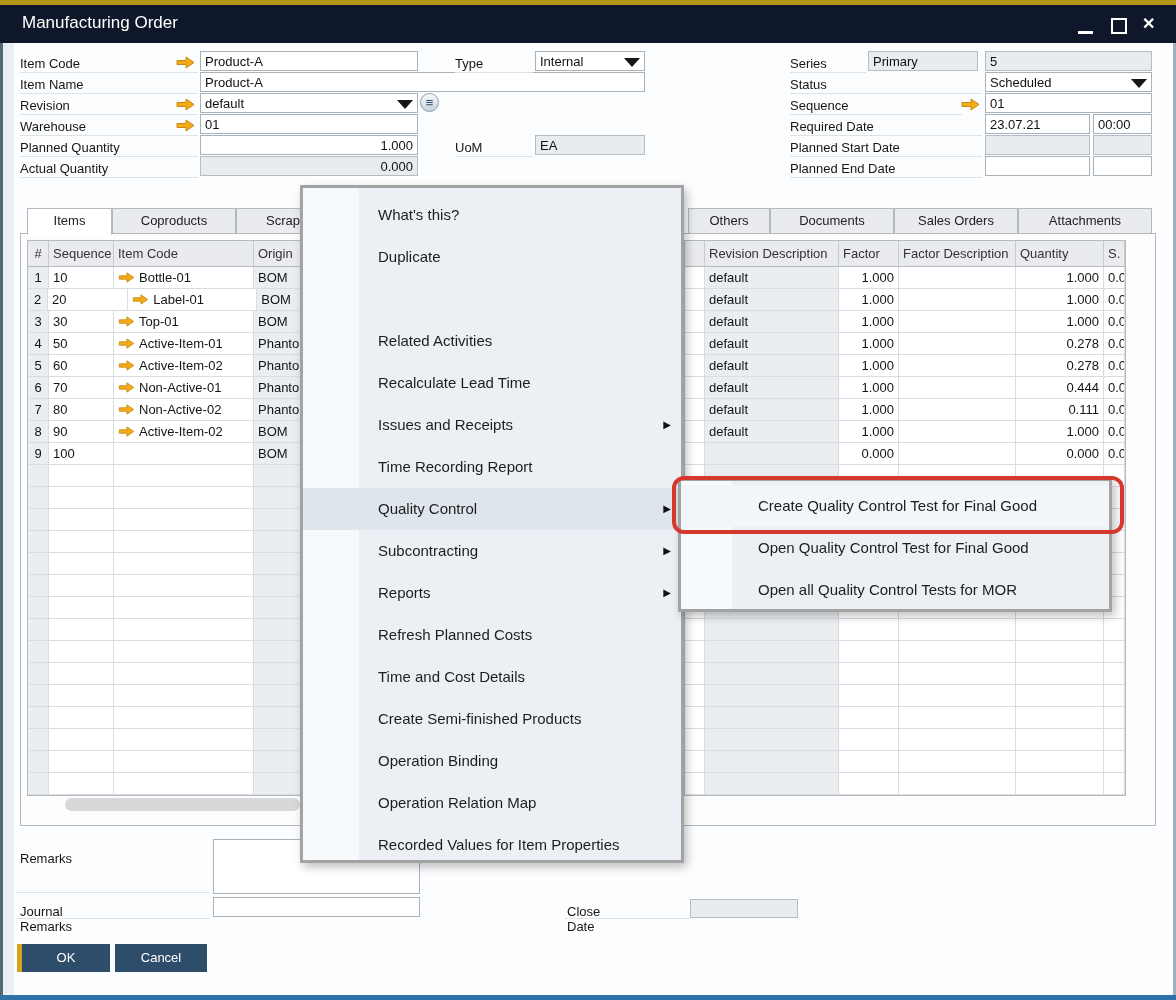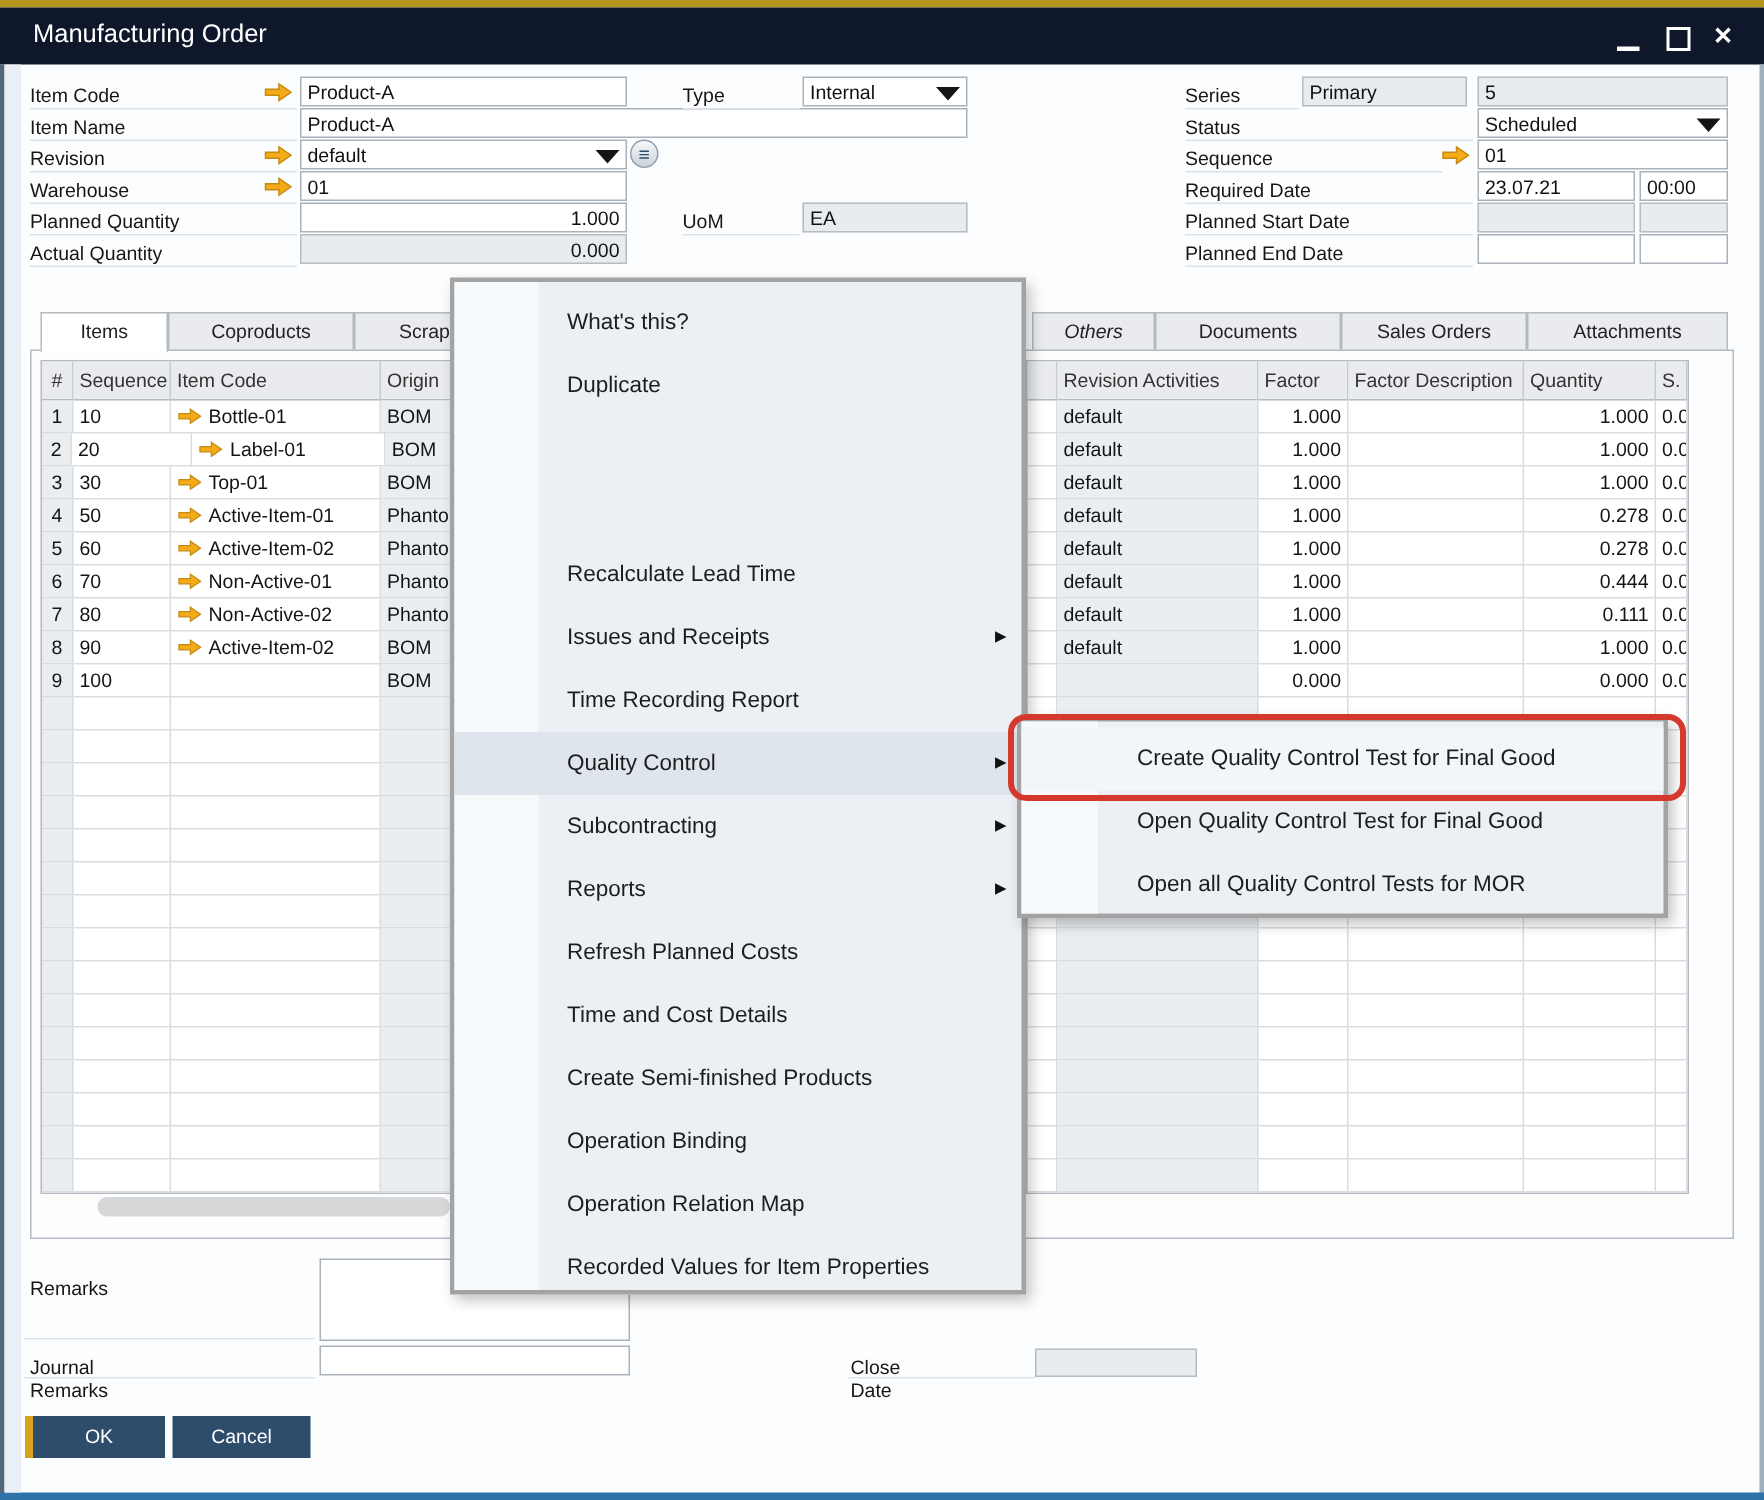--- a/index.html
+++ b/index.html
@@ -146,21 +146,21 @@
   <div class="field disabled" style="left:1093px;top:135px;width:59px"></div>
 
   <div class="flabel" style="left:790px;top:158px;width:192px">Planned End Date</div>
   <div class="field" style="left:985px;top:156px;width:105px"></div>
   <div class="field" style="left:1093px;top:156px;width:59px"></div>
 
   <div id="tabbar">
       <div class="tab active" style="left: 27px; width: 85px;">Items</div>
       <div class="tab" style="left: 112px; width: 124px;">Coproducts</div>
       <div class="tab" style="left: 236px; width: 94px;">Scrap</div>
-      <div class="tab" style="left: 688px; width: 82px; font-style: italic;">Others</div>
+      <div class="tab" style="left: 688px; width: 82px;">Others</div>
       <div class="tab" style="left: 770px; width: 124px;">Documents</div>
       <div class="tab" style="left: 894px; width: 124px;">Sales Orders</div>
       <div class="tab" style="left: 1018px; width: 134px;">Attachments</div>
     </div>
   <div class="tabpanel"></div>
   <div id="tbl-left" class="tbl" style="left:27px;top:240px;width:273px">
       <div class="trow">
         <div class="th ctr" style="width: 21px;">#</div>
         <div class="th " style="width: 65px;">Sequence</div>
         <div class="th " style="width: 140px;">Item Code</div>
@@ -323,21 +323,21 @@
       <div class="trow">
         <div class="td grey ctr" style="width: 21px;"></div>
         <div class="td" style="width: 65px;"></div>
         <div class="td itemcell" style="width: 140px;"></div>
         <div class="td grey" style="width: 47px;"></div>
       </div>
     </div>
   <div id="tbl-right" class="tbl" style="left:684px;top:240px;width:440px">
       <div class="trow">
         <div class="th" style="width: 20px;"></div>
-        <div class="th" style="width: 134px;">Revision Activities</div>
+        <div class="th" style="width: 134px;">Revision Description</div>
         <div class="th" style="width: 60px;">Factor</div>
         <div class="th" style="width: 117px;">Factor Description</div>
         <div class="th" style="width: 88px;">Quantity</div>
         <div class="th" style="width: 21px;">S.</div>
       </div>
       <div class="trow">
         <div class="td" style="width: 20px;"></div>
         <div class="td grey" style="width: 134px;">default</div>
         <div class="td num" style="width: 60px;">1.000</div>
         <div class="td" style="width: 117px;"></div>
@@ -543,20 +543,21 @@
   <div class="uline" style="left:565px;top:918px;width:125px"></div>
   <div class="field disabled" style="left:690px;top:899px;width:108px;height:19px"></div>
 
   <div class="btn ok">OK</div>
   <div class="btn cancel">Cancel</div>
 
   <div id="ctxmenu" class="menu" style="left:300px;top:185px;width:384px;height:678px">
     <div class="gutter" style="width:56px"></div>
   <div class="mitem" style="top: 6px; padding-left: 75px;"><span>What's this?</span></div>
       <div class="mitem" style="top: 48px; padding-left: 75px;"><span>Duplicate</span></div>
+      <div class="mitem" style="top: 132px; padding-left: 75px;"><span>Related Activities</span></div>
       <div class="mitem" style="top: 174px; padding-left: 75px;"><span>Recalculate Lead Time</span></div>
       <div class="mitem" style="top: 216px; padding-left: 75px;"><span>Issues and Receipts</span><span class="sub-arrow">▶</span></div>
       <div class="mitem" style="top: 258px; padding-left: 75px;"><span>Time Recording Report</span></div>
       <div class="mitem hl" style="top: 300px; padding-left: 75px;"><span>Quality Control</span><span class="sub-arrow">▶</span></div>
       <div class="mitem" style="top: 342px; padding-left: 75px;"><span>Subcontracting</span><span class="sub-arrow">▶</span></div>
       <div class="mitem" style="top: 384px; padding-left: 75px;"><span>Reports</span><span class="sub-arrow">▶</span></div>
       <div class="mitem" style="top: 426px; padding-left: 75px;"><span>Refresh Planned Costs</span></div>
       <div class="mitem" style="top: 468px; padding-left: 75px;"><span>Time and Cost Details</span></div>
       <div class="mitem" style="top: 510px; padding-left: 75px;"><span>Create Semi-finished Products</span></div>
       <div class="mitem" style="top: 552px; padding-left: 75px;"><span>Operation Binding</span></div>

